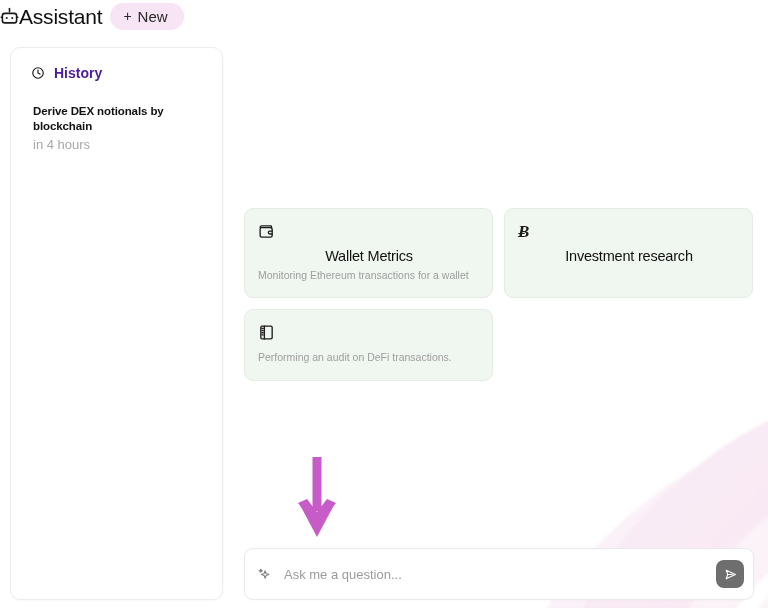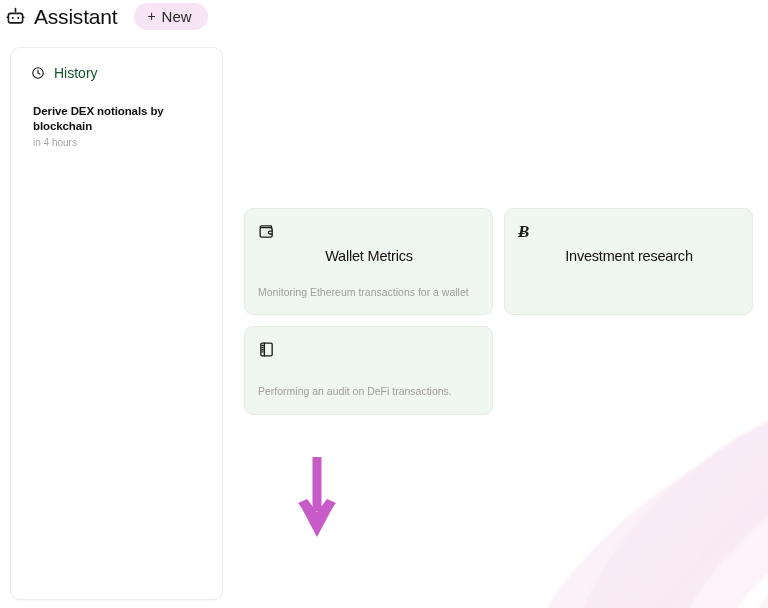--- a/index.html
+++ b/index.html
@@ -30,22 +30,21 @@
   }
   .bg-decor svg { display: block; width: 100%; height: 100%; filter: blur(1.5px); }
 
   
   .header {
     position: absolute;
     top: 0; left: 0;
     height: 32px;
     display: flex;
     align-items: center;
-    gap: 9px;
-    padding-left: 6px;
+    gap: 0;
     z-index: 5;
   }
   .bot-icon { width: 19px; height: 19px; display: block; color: #1a1a1a; }
   .app-title {
     font-size: 21px;
     font-weight: 400;
     letter-spacing: -0.2px;
     color: #101010;
     line-height: 1;
   }
@@ -89,40 +88,40 @@
   }
   .history-head {
     display: flex;
     align-items: center;
     gap: 9px;
     padding: 4px 8px 0 8px;
   }
   .clock-icon { width: 14px; height: 14px; display: block; color: #1a1a1a; }
   .history-title {
     font-size: 14px;
-    font-weight: 400;
-    color: #14532d;
+    font-weight: 700;
+    color: #4c1d95;
     line-height: 1;
   }
   .history-list { margin-top: 19px; }
   .history-item {
     padding: 5px 10px 6px 10px;
     border-radius: 6px;
     cursor: pointer;
   }
   .history-item-title {
     font-size: 11.5px;
     font-weight: 700;
     color: #111;
     line-height: 1.3;
     letter-spacing: -0.1px;
   }
   .history-item-time {
     margin-top: 3px;
-    font-size: 10px;
+    font-size: 13px;
     color: #a8a8a8;
     line-height: 1.2;
   }
 
   
   .main {
     position: absolute;
     left: 234px;
     top: 0;
     right: 0;
@@ -161,21 +160,21 @@
   .card-title {
     font-size: 14.5px;
     font-weight: 400;
     color: #111;
     line-height: 1.25;
     margin-top: 1px;
     letter-spacing: -0.2px;
     text-align: center;
   }
   .card-desc {
-    margin-top: 20px;
+    margin-top: 3px;
     font-size: 10.5px;
     color: #9e9e9e;
     line-height: 1.45;
   }
 
   
   .arrow-anno {
     position: absolute;
     left: 60px;
     top: 455px;
@@ -326,14 +325,29 @@
   </div>
 
   <div class="arrow-anno">
     <svg viewBox="0 0 46 85" xmlns="http://www.w3.org/2000/svg" aria-hidden="true">
       <path d="M23 2 L23 56" stroke="#c75bc7" stroke-width="9" stroke-linecap="butt" fill="none"></path>
       <path d="M4 48 L23 72 L42 48 L33 44 L23 57 L13 44 Z" fill="#c75bc7"></path>
       <path d="M6 50 L23 82 L40 50 L23 64 Z" fill="#c75bc7"></path>
     </svg>
   </div>
 
+  <div class="composer">
+    <span>
+      <svg class="sparkle-icon" viewBox="0 0 24 24" fill="none" stroke="currentColor" stroke-width="1.7" stroke-linecap="round" stroke-linejoin="round" aria-hidden="true">
+        <path d="M13 6 L14.6 10.4 L19 12 L14.6 13.6 L13 18 L11.4 13.6 L7 12 L11.4 10.4 Z"></path>
+        <path d="M6 3.5 L6.7 5.3 L8.5 6 L6.7 6.7 L6 8.5 L5.3 6.7 L3.5 6 L5.3 5.3 Z"></path>
+      </svg>
+    </span>
+    <input class="ask-input" type="text" placeholder="Ask me a question..." style="">
+    <button class="send-btn">
+      <svg viewBox="0 0 24 24" fill="none" stroke="currentColor" stroke-width="2" stroke-linecap="round" stroke-linejoin="round" aria-hidden="true">
+        <path d="M4 4 L21 12 L4 20 L7 12 Z"></path>
+        <path d="M7 12 H15"></path>
+      </svg>
+    </button>
+  </div>
 
 </div>
 
 </body></html>

